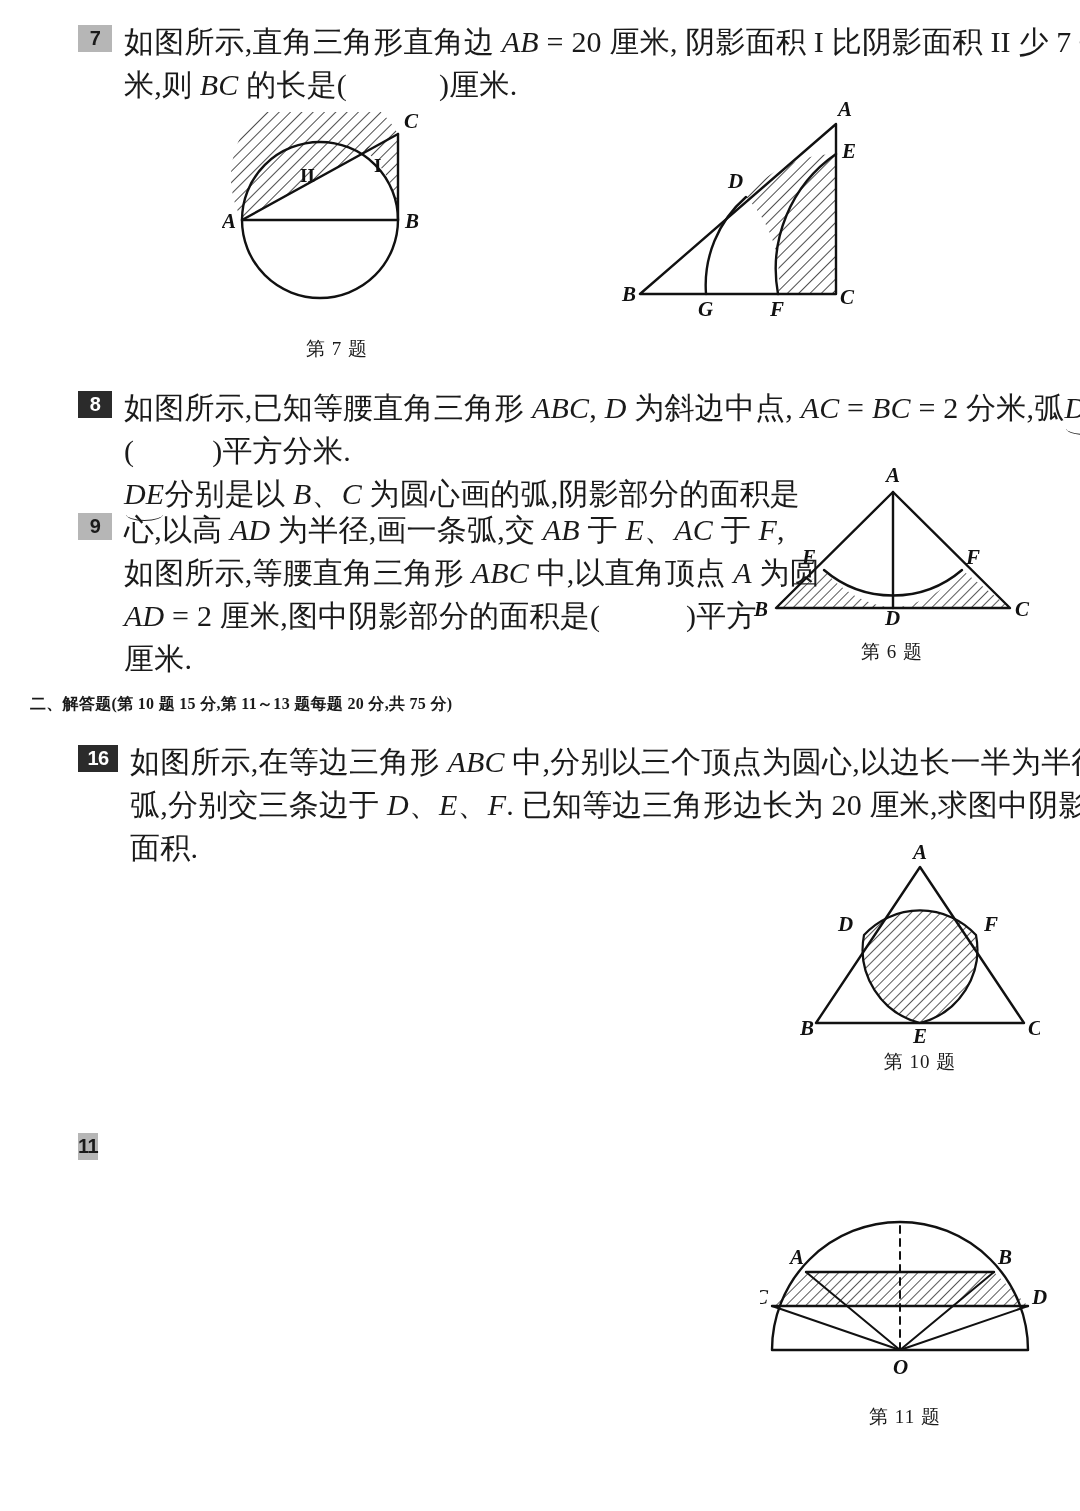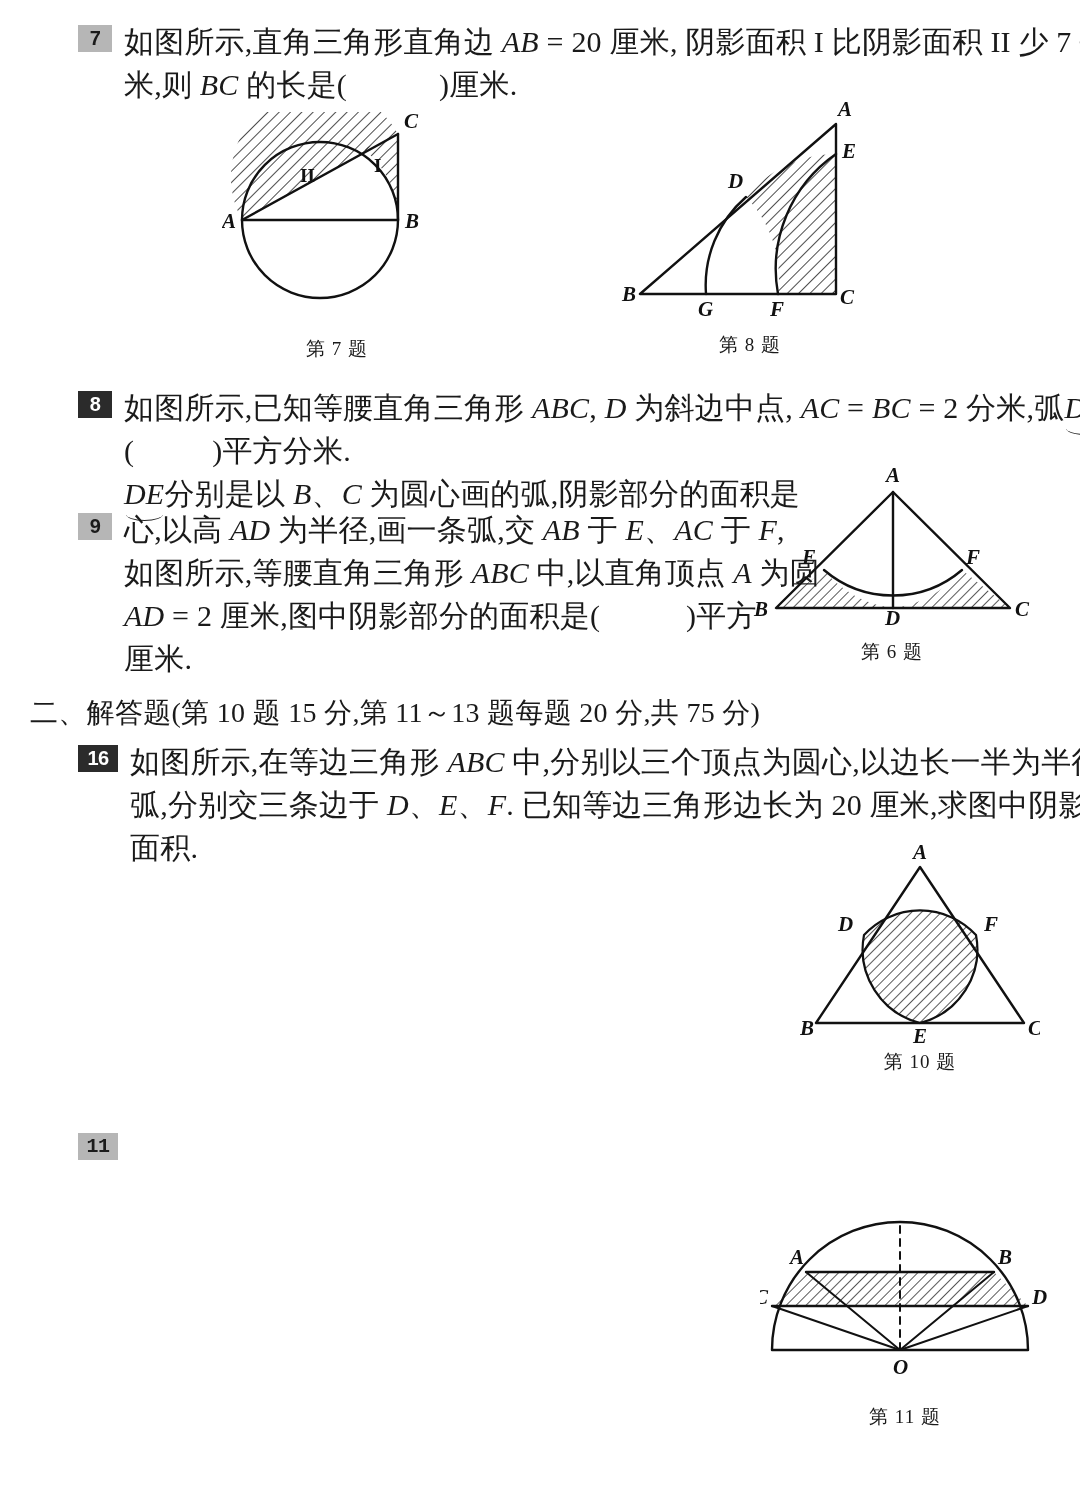--- a/index.html
+++ b/index.html
@@ -62,22 +62,22 @@
     right: 4%;
     bottom: -6px;
     height: 7px;
     border-bottom: 1.6px solid #222;
     border-radius: 0 0 60% 60% / 0 0 100% 100%;
   }
 
   
   .section-head {
     position: absolute;
-    font-size: 28px;
-    font-weight: normal;
+    font-size: 16px;
+    font-weight: bold;
     letter-spacing: 0.3px;
     white-space: nowrap;
   }
 
   
   .figure { position: absolute; }
   .fig-caption {
     text-align: center;
     font-size: 19px;
     margin-top: 4px;
@@ -177,21 +177,20 @@
       <path d="M 216,56 A 140,140 0 0 0 158,196" class="stroke"></path>
 
       <text class="lbl" x="218" y="18">A</text>
       <text class="lbl" x="222" y="60">E</text>
       <text class="lbl" x="108" y="90">D</text>
       <text class="lbl" x="2" y="203">B</text>
       <text class="lbl" x="78" y="218">G</text>
       <text class="lbl" x="150" y="218">F</text>
       <text class="lbl" x="220" y="206">C</text>
     </svg>
-    <div class="fig-caption" style="margin-top:14px;">第 8 题</div>
   </div>
 
   <div class="qblock" style="left:78px; top:386px; width:975px;">
     <div class="badge dark">8</div>
     <div class="qtext">
       <span class="ln">如图所示,已知等腰直角三角形&nbsp;<span class="mi">ABC</span>,&nbsp;<span class="mi">D</span>&nbsp;为斜边中点,&nbsp;<span class="mi">AC</span>&nbsp;=&nbsp;<span class="mi">BC</span>&nbsp;=&nbsp;2&nbsp;分米,弧<span class="mi arcmark">DF</span>、弧</span>
       <span class="ln">(<span class="blank" style="width:78px"></span>)平方分米.</span>
       <span class="ln"><span class="mi arcmark">DE</span>分别是以&nbsp;<span class="mi">B</span>、<span class="mi">C</span>&nbsp;为圆心画的弧,阴影部分的面积是</span>
     </div>
   </div>
@@ -264,21 +263,21 @@
       <text class="lbl" x="38" y="86">D</text>
       <text class="lbl" x="184" y="86">F</text>
       <text class="lbl" x="0" y="190">B</text>
       <text class="lbl" x="113" y="198">E</text>
       <text class="lbl" x="228" y="190">C</text>
     </svg>
     <div class="fig-caption" style="">第 10 题</div>
   </div>
 
   <div class="qblock" style="left:78px; top:1128px; width:975px;">
-    <div class="badge gray" style="width:40px;font-family:Liberation Mono, monospace;">11</div>
+    <div class="badge gray" style="width:20px;">11</div>
     <div class="qtext">
     </div>
   </div>
 
   <div class="figure" style="left:760px; top:1212px; width:290px;">
     <svg width="290" height="180" viewBox="0 0 290 180">
       <defs>
         <pattern id="h11" width="7" height="7" patternTransform="rotate(45)" patternUnits="userSpaceOnUse">
           <line x1="0" y1="0" x2="0" y2="7" stroke="#111" stroke-width="1.4"></line>
         </pattern>

